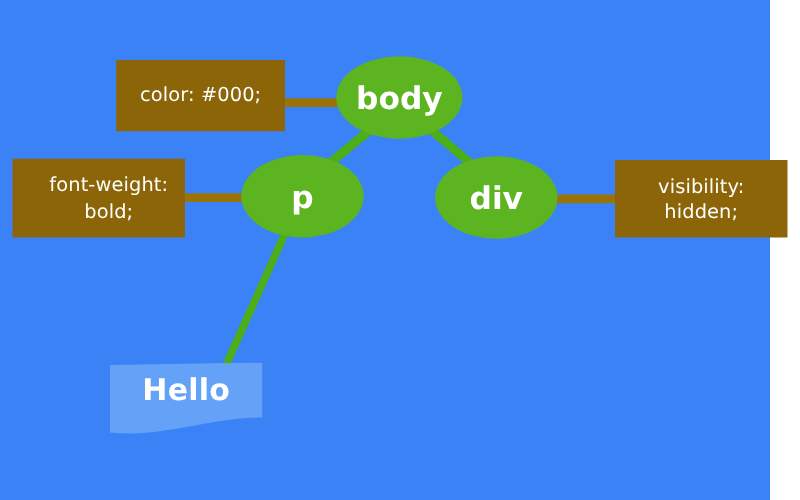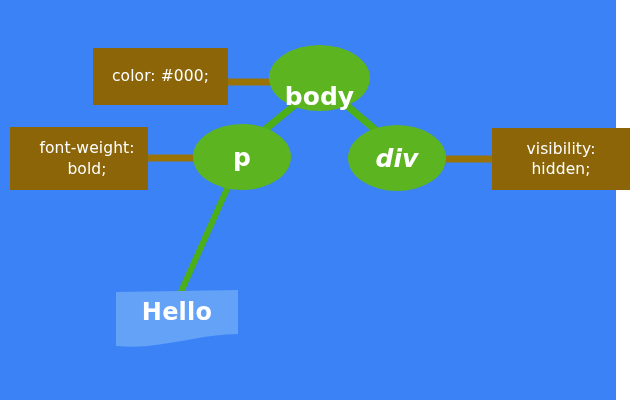--- a/index.html
+++ b/index.html
@@ -62,36 +62,34 @@
     align-items: center;
     justify-content: center;
     color: #ffffff;
     font-family: "DejaVu Sans", sans-serif;
     font-weight: bold;
     z-index: 4;
   }
   #node-body {
     left: 269px; top: 45px;  width: 101px; height: 66px;
     font-size: 25px;
-    align-items: flex-end;
   }
   #node-p {
     left: 193px; top: 124px; width: 98px;  height: 66px;
     font-size: 25px;
   }
   #node-div {
     left: 348px; top: 125px; width: 98px;  height: 66px;
     font-size: 25px;
-    font-style: italic;
   }
 
   
   #node-hello {
     position: absolute;
-    left: 116px;
+    left: 88px;
     top: 290px;
     width: 122px;
     height: 58px;
     z-index: 4;
     padding-left: 47px;
   }
   #node-hello svg {
     position: absolute;
     left: 0; top: 0;
     width: 122px; height: 58px;

